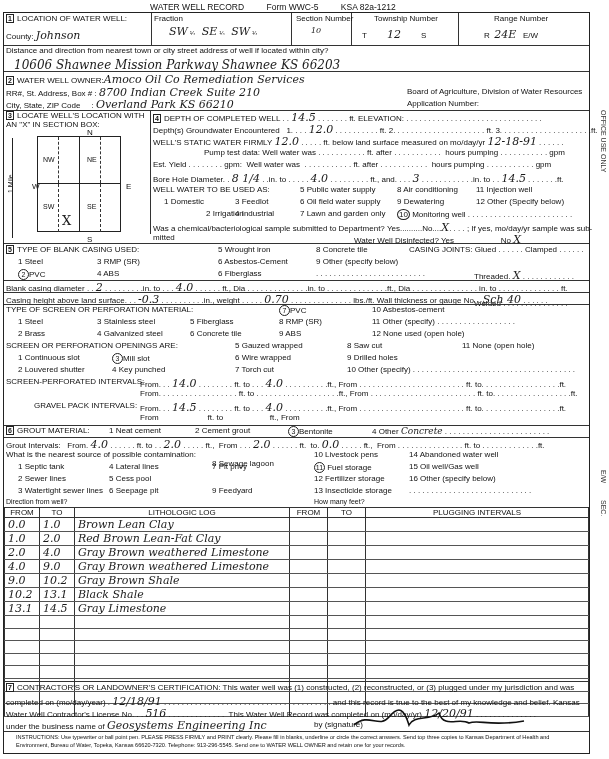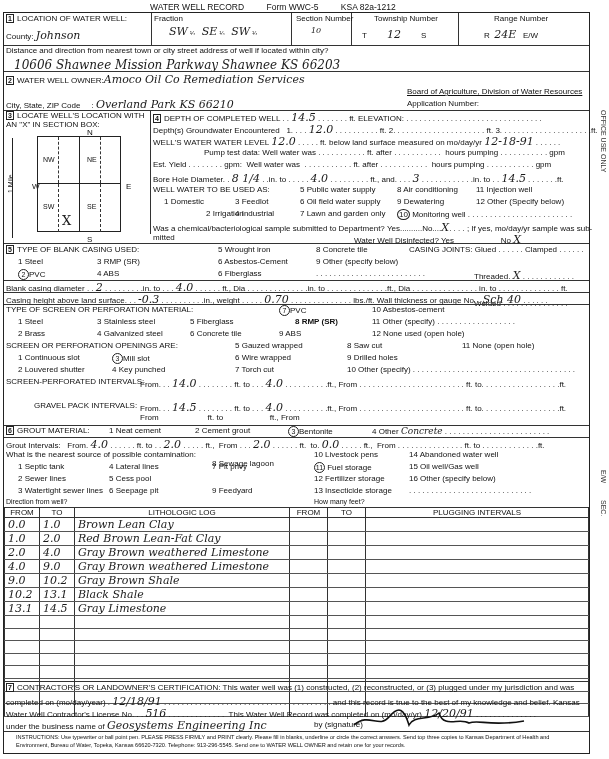--- a/index.html
+++ b/index.html
@@ -48,22 +48,23 @@
   <div class="lbl" style="left:370px;top:1px;">Township Number</div>
   <div class="lbl" style="left:358px;top:15px;"><span>T</span>&nbsp;&nbsp;&nbsp;&nbsp;&nbsp;&nbsp;&nbsp;&nbsp;&nbsp;<span class="hw">12</span>&nbsp;&nbsp;&nbsp;&nbsp;&nbsp;&nbsp;&nbsp;&nbsp;&nbsp;<span>S</span></div>
   <div class="lbl" style="left:490px;top:1px;">Range Number</div>
   <div class="lbl" style="left:480px;top:15px;"><span>R</span>&nbsp;&nbsp;<span class="hw">24E</span>&nbsp;&nbsp;&nbsp;<span>E/W</span></div>
   <div class="hline" style="top:32px;"></div>
   <div class="lbl" style="left:2px;top:33px;">Distance and direction from nearest town or city street address of well if located within city?</div>
   <div class="lbl hw" style="left:10px;top:45px;font-size:12px;">10606 Shawnee Mission Parkway Shawnee KS 66203</div>
 
   <div class="hline" style="top:58px;"></div>
   <div class="lbl" style="left:2px;top:60px;"><span class="num">2</span><span>WATER WELL OWNER:</span><span class="hw">Amoco Oil Co Remediation Services</span></div>
+  <div class="lbl" style="left:2px;top:73px;"><span>RR#, St. Address, Box # :</span> <span class="hw">8700 Indian Creek Suite 210</span></div>
   <div class="lbl" style="left:2px;top:85px;"><span>City, State, ZIP Code</span>&nbsp;&nbsp;&nbsp;&nbsp;&nbsp;: <span class="hw">Overland Park KS 66210</span></div>
-  <div class="lbl" style="left:403px;top:74px;text-decoration:underline;">Board of Agriculture, Division of Water Resources</div>
+  <div class="lbl" style="left:403px;top:74px;">Board of Agriculture, Division of Water Resources</div>
   <div class="lbl" style="left:403px;top:86px;">Application Number:</div>
 
   <div class="hline" style="top:97px;"></div>
   <div class="vline" style="left:146px;top:97px;height:124px;"></div>
   <div class="lbl" style="left:2px;top:98px;width:144px;white-space:normal;line-height:9px;"><span class="num">3</span><span>LOCATE WELL'S LOCATION WITH AN "X" IN SECTION BOX:</span></div>
   <div class="lbl" style="left:83px;top:115px;">N</div>
   <div class="lbl" style="left:83px;top:222px;">S</div>
   <div class="lbl" style="left:28px;top:169px;">W</div>
   <div class="lbl" style="left:122px;top:169px;">E</div>
   <div class="lbl" style="left:3px;top:180px;transform:rotate(-90deg);transform-origin:left top;font-size:7px;">1 Mile</div>
@@ -77,21 +78,21 @@
     <div class="abs" style="left:62px;top:47px;height:48px;border-left:1px dashed #333;"></div>
     <div class="abs" style="left:3px;top:19px;font-size:7px;background:#fff;padding:0 2px;">NW</div>
     <div class="abs" style="left:47px;top:19px;font-size:7px;background:#fff;padding:0 2px;">NE</div>
     <div class="abs" style="left:3px;top:66px;font-size:7px;background:#fff;padding:0 2px;">SW</div>
     <div class="abs" style="left:47px;top:66px;font-size:7px;background:#fff;padding:0 2px;">SE</div>
     <div class="abs hw" style="left:24px;top:76px;font-size:13px;font-style:normal;">X</div>
   </div>
 
   <div class="lbl" style="left:149px;top:98px;"><span class="num">4</span><span>DEPTH OF COMPLETED WELL</span> . . <span class="hw">14.5</span> . . . . . . . <span>ft. ELEVATION:</span> . . . . . . . . . . . . . . . . . . . . . . . . . . . . . . .</div>
   <div class="lbl" style="left:149px;top:110px;"><span>Depth(s) Groundwater Encountered</span>&nbsp;&nbsp;&nbsp;1. . . . <span class="hw">12.0</span> . . . . . . . . . . ft. 2. . . . . . . . . . . . . . . . . . . . . ft. 3. . . . . . . . . . . . . . . . . . . . .ft.</div>
-  <div class="lbl" style="left:149px;top:122px;"><span>WELL'S WATER WATER LEVEL</span> <span class="hw">12.0</span> . . . . . <span>ft. below land surface measured on mo/day/yr</span> <span class="hw">12-18-91</span> . . . . . .</div>
+  <div class="lbl" style="left:149px;top:122px;"><span>WELL'S STATIC WATER FIRMLY</span> <span class="hw">12.0</span> . . . . . <span>ft. below land surface measured on mo/day/yr</span> <span class="hw">12-18-91</span> . . . . . .</div>
   <div class="lbl" style="left:200px;top:135px;"><span>Pump test data:  Well water was</span> . . . . . . . . . . . <span>ft. after</span> . . . . . . . . . . .&nbsp;&nbsp;<span>hours pumping</span> . . . . . . . . . . . <span>gpm</span></div>
   <div class="lbl" style="left:149px;top:147px;"><span>Est. Yield</span> . . . . . . . . gpm:&nbsp;&nbsp;Well water was&nbsp;&nbsp;. . . . . . . . . . . <span>ft. after</span> . . . . . . . . . . .&nbsp;&nbsp;<span>hours pumping</span> . . . . . . . . . . . <span>gpm</span></div>
   <div class="lbl" style="left:149px;top:159px;"><span>Bore Hole Diameter</span>. . <span class="hw">8 1/4</span> . .in. to . . . . . <span class="hw">4.0</span> . . . . . . . . . ft., and. . . . <span class="hw">3</span> . . . . . . . . . . . .in. to . . <span class="hw">14.5</span> . . . . . . .ft.</div>
   <div class="lbl" style="left:149px;top:172px;">WELL WATER TO BE USED AS:</div>
   <div class="lbl" style="left:160px;top:184px;">1 Domestic</div>
   <div class="lbl" style="left:160px;top:196px;padding-left:42px;">2 Irrigation</div>
   <div class="lbl" style="left:231px;top:184px;">3 Feedlot</div>
   <div class="lbl" style="left:231px;top:196px;">4 Industrial</div>
   <div class="lbl" style="left:296px;top:172px;">5 Public water supply</div>
   <div class="lbl" style="left:296px;top:184px;">6 Oil field water supply</div>
@@ -126,39 +127,40 @@
   <div class="lbl" style="left:2px;top:280px;"><span>Casing height above land surface</span>. . . <span class="hw">-0.3</span> . . . . . . . . . .<span>in., weight</span> . . . . . <span class="hw">0.70</span> . . . . . . . . . . . . . . <span>lbs./ft. Wall thickness or gauge No.</span> . <span class="hw">Sch 40</span> . . . . . .</div>
   <div class="hline" style="top:291px;"></div>
   <div class="lbl" style="left:2px;top:292px;">TYPE OF SCREEN OR PERFORATION MATERIAL:</div>
   <div class="lbl" style="left:14px;top:304px;">1 Steel</div>
   <div class="lbl" style="left:14px;top:316px;">2 Brass</div>
   <div class="lbl" style="left:93px;top:304px;">3 Stainless steel</div>
   <div class="lbl" style="left:93px;top:316px;">4 Galvanized steel</div>
   <div class="lbl" style="left:186px;top:304px;">5 Fiberglass</div>
   <div class="lbl" style="left:186px;top:316px;">6 Concrete tile</div>
   <div class="lbl" style="left:275px;top:292px;"><span class="circ">7</span>PVC</div>
-  <div class="lbl" style="left:291px;top:304px;font-weight:bold;">8 RMP (SR)</div>
+  <div class="lbl" style="left:275px;top:304px;">8 RMP (SR)</div>
   <div class="lbl" style="left:275px;top:316px;">9 ABS</div>
   <div class="lbl" style="left:368px;top:292px;">10 Asbestos-cement</div>
   <div class="lbl" style="left:368px;top:304px;"><span>11 Other (specify)</span> . . . . . . . . . . . . . . . . . .</div>
   <div class="lbl" style="left:368px;top:316px;">12 None used (open hole)</div>
   <div class="lbl" style="left:2px;top:328px;">SCREEN OR PERFORATION OPENINGS ARE:</div>
   <div class="lbl" style="left:14px;top:340px;">1 Continuous slot</div>
   <div class="lbl" style="left:14px;top:352px;">2 Louvered shutter</div>
   <div class="lbl" style="left:108px;top:340px;"><span class="circ">3</span>Mill slot</div>
   <div class="lbl" style="left:108px;top:352px;">4 Key punched</div>
   <div class="lbl" style="left:231px;top:328px;">5 Gauzed wrapped</div>
   <div class="lbl" style="left:231px;top:340px;">6 Wire wrapped</div>
   <div class="lbl" style="left:231px;top:352px;">7 Torch cut</div>
   <div class="lbl" style="left:343px;top:328px;">8 Saw cut</div>
   <div class="lbl" style="left:343px;top:340px;">9 Drilled holes</div>
   <div class="lbl" style="left:343px;top:352px;"><span>10 Other (specify)</span> . . . . . . . . . . . . . . . . . . . . . . . . . . . . . . . . . . . . .</div>
   <div class="lbl" style="left:458px;top:328px;">11 None (open hole)</div>
   <div class="lbl" style="left:2px;top:364px;">SCREEN-PERFORATED INTERVALS:</div>
   <div class="lbl" style="left:136px;top:364px;">From. . . <span class="hw">14.0</span> . . . . . . . . ft. to . . . <span class="hw">4.0</span> . . . . . . . . . .ft., From . . . . . . . . . . . . . . . . . . . . . . . . ft. to. . . . . . . . . . . . . . . . . .ft.</div>
+  <div class="lbl" style="left:136px;top:376px;">From. . . . . . . . . . . . . . . . . . ft. to . . . . . . . . . . . . . . . . . . .ft., From . . . . . . . . . . . . . . . . . . . . . . . . ft. to. . . . . . . . . . . . . . . . . .ft.</div>
   <div class="lbl" style="left:30px;top:388px;">GRAVEL PACK INTERVALS:</div>
   <div class="lbl" style="left:136px;top:388px;">From. . . <span class="hw">14.5</span> . . . . . . . . ft. to . . . <span class="hw">4.0</span> . . . . . . . . . .ft., From . . . . . . . . . . . . . . . . . . . . . . . . ft. to. . . . . . . . . . . . . . . . . .ft.</div>
   <div class="lbl" style="left:136px;top:400px;">From&nbsp;&nbsp;&nbsp;&nbsp;&nbsp;&nbsp;&nbsp;&nbsp;&nbsp;&nbsp;&nbsp;&nbsp;&nbsp;&nbsp;&nbsp;&nbsp;&nbsp;&nbsp;&nbsp;&nbsp;&nbsp;&nbsp;ft. to&nbsp;&nbsp;&nbsp;&nbsp;&nbsp;&nbsp;&nbsp;&nbsp;&nbsp;&nbsp;&nbsp;&nbsp;&nbsp;&nbsp;&nbsp;&nbsp;&nbsp;&nbsp;&nbsp;&nbsp;&nbsp;ft., From</div>
 
   <div class="hline" style="top:412px;"></div>
   <div class="lbl" style="left:2px;top:413px;"><span class="num">6</span><span>GROUT MATERIAL:</span></div>
   <div class="lbl" style="left:105px;top:413px;">1 Neat cement</div>
   <div class="lbl" style="left:191px;top:413px;">2 Cement grout</div>
   <div class="lbl" style="left:284px;top:413px;"><span class="circ">3</span>Bentonite</div>
   <div class="lbl" style="left:368px;top:413px;"><span>4 Other</span> <span class="hw" style="font-size:9px">Concrete</span> . . . . . . . . . . . . . . . . . . . . . . . .</div>

